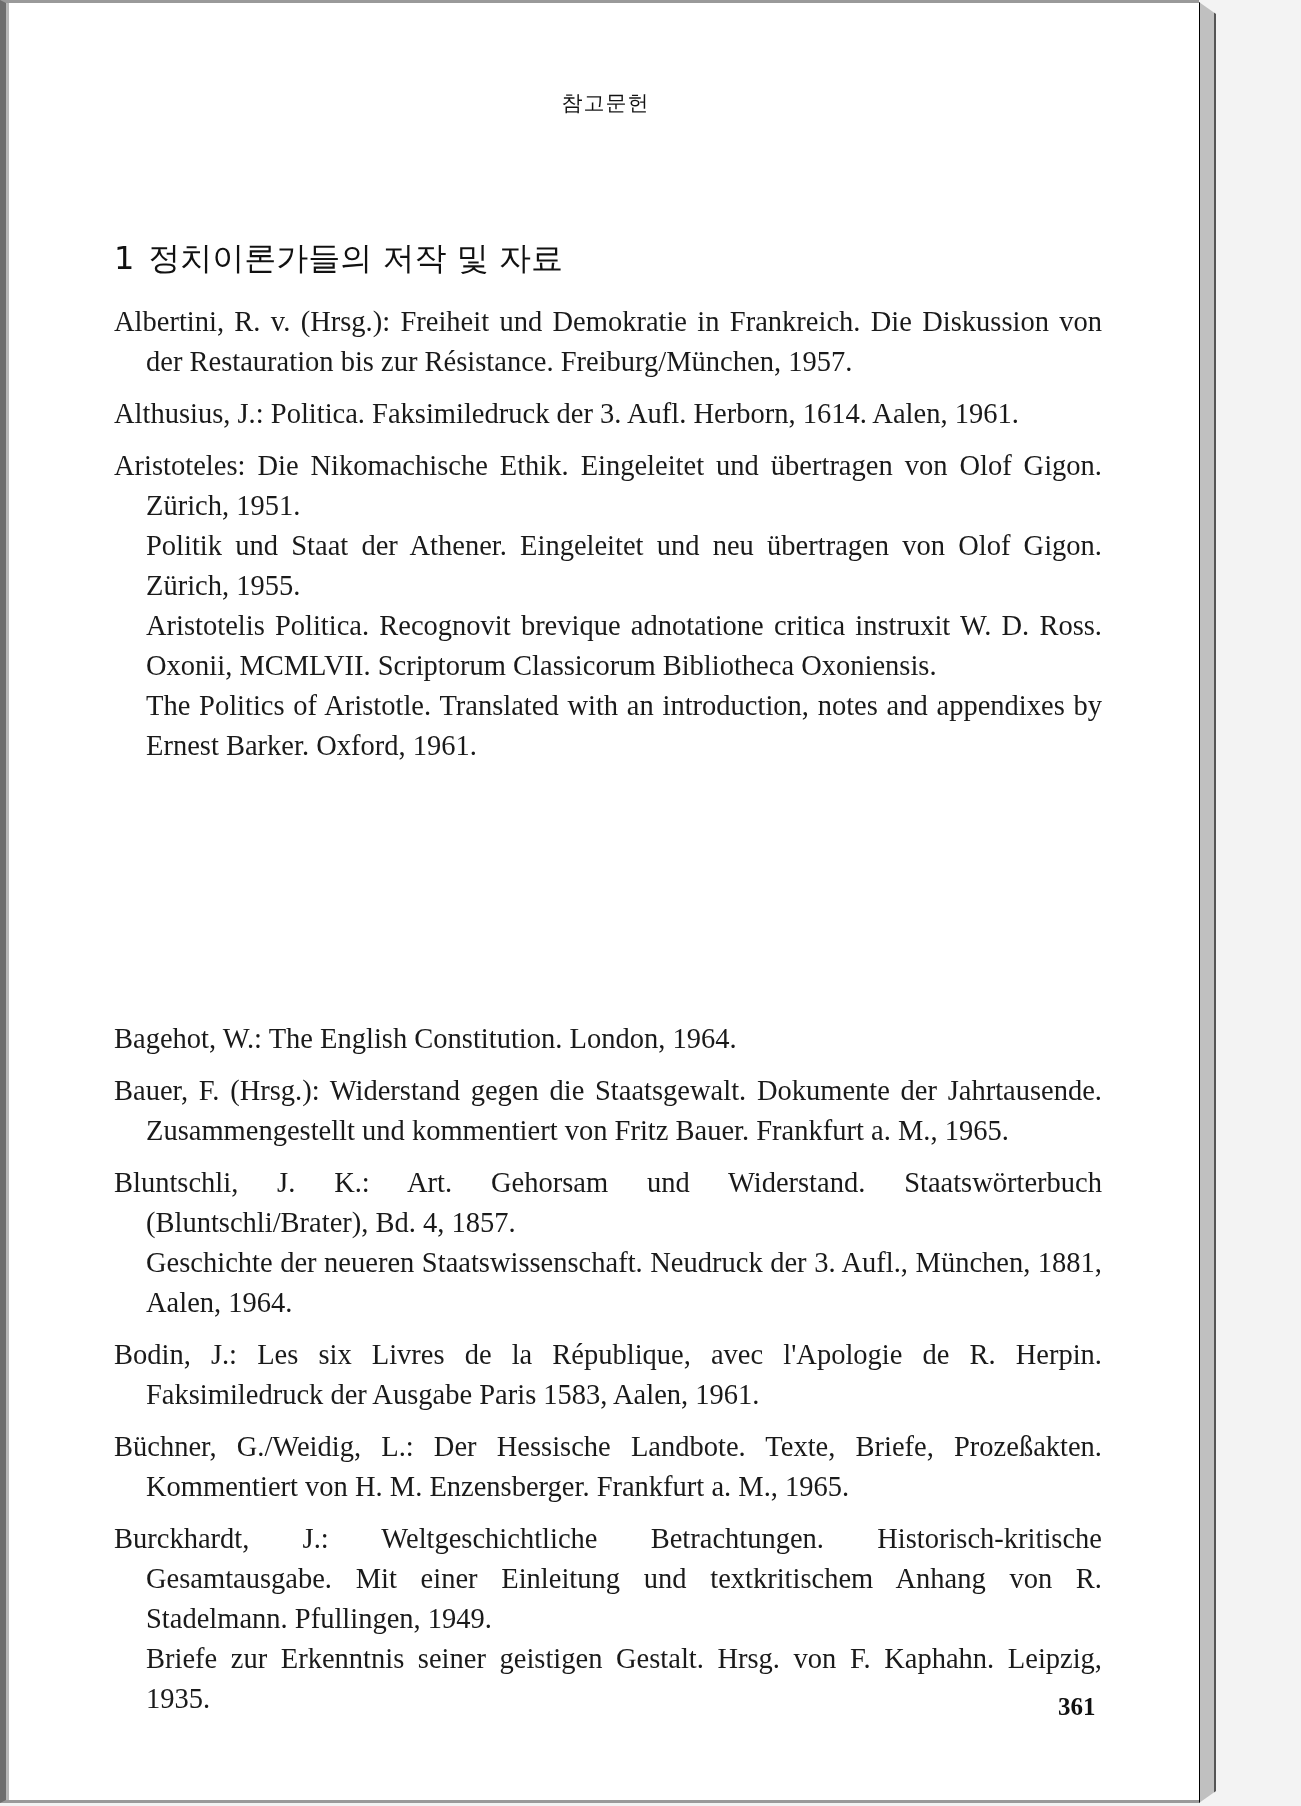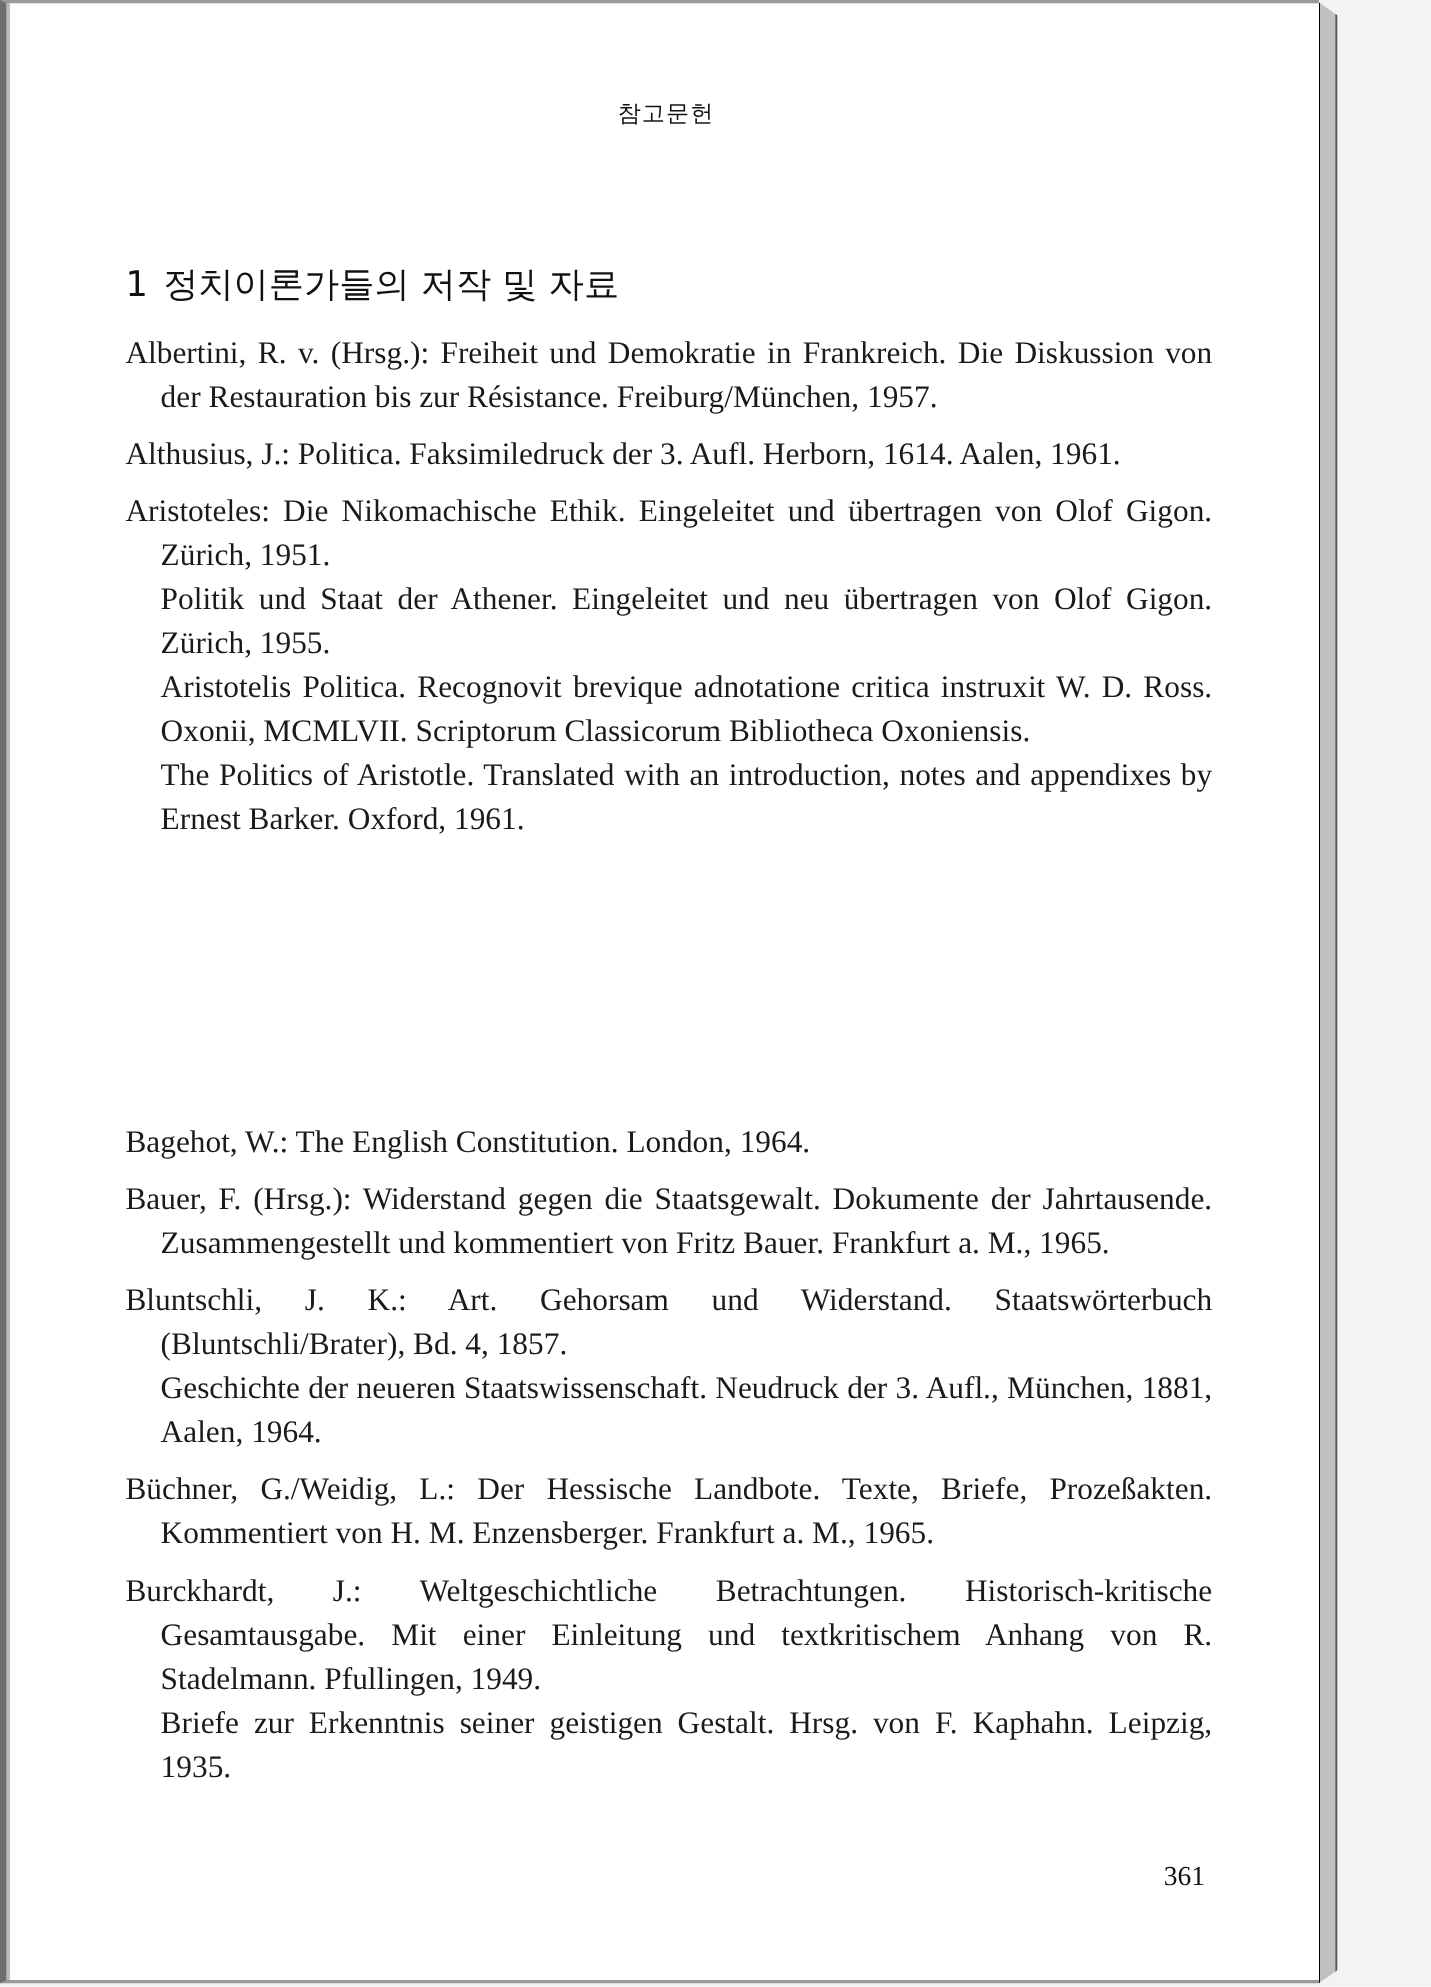--- a/index.html
+++ b/index.html
@@ -70,21 +70,21 @@
       padding-left: 32px;
       text-indent: 0;
       text-align: justify;
     }
     .block1 { top: 287px; }
     .block2 { top: 1004px; }
     .page-number {
       position: absolute;
       left: 1052px; top: 1690px;
       font-size: 25px;
-      font-weight: normal;
+      font-weight: bold;
       color: #111;
     }
   </style>
 </head>
 <body>
 
 <div class="page">
   <div class="header-title">참고문헌</div>
 
   <div class="section-heading">
@@ -98,20 +98,21 @@
     <div class="sub">Politik und Staat der Athener. Eingeleitet und neu übertragen von Olof Gigon. Zürich, 1955.</div>
     <div class="sub">Aristotelis Politica. Recognovit brevique adnotatione critica instruxit W. D. Ross. Oxonii, MCMLVII. Scriptorum Classicorum Bibliotheca Oxoniensis.</div>
     <div class="sub">The Politics of Aristotle. Translated with an introduction, notes and appendixes by Ernest Barker. Oxford, 1961.</div>
   </div>
 
   <div class="bib block2">
     <div class="entry">Bagehot, W.: The English Constitution. London, 1964.</div>
     <div class="entry">Bauer, F. (Hrsg.): Widerstand gegen die Staatsgewalt. Dokumente der Jahrtausende. Zusammengestellt und kommentiert von Fritz Bauer. Frankfurt a. M., 1965.</div>
     <div class="entry">Bluntschli, J. K.: Art. Gehorsam und Widerstand. Staatswörterbuch (Bluntschli/Brater), Bd. 4, 1857.</div>
     <div class="sub">Geschichte der neueren Staatswissenschaft. Neudruck der 3. Aufl., München, 1881, Aalen, 1964.</div>
+    <div class="entry">Bodin, J.: Les six Livres de la République, avec l'Apologie de R. Herpin. Faksimiledruck der Ausgabe Paris 1583, Aalen, 1961.</div>
     <div class="entry">Büchner, G./Weidig, L.: Der Hessische Landbote. Texte, Briefe, Prozeßakten. Kommentiert von H. M. Enzensberger. Frankfurt a. M., 1965.</div>
     <div class="entry">Burckhardt, J.: Weltgeschichtliche Betrachtungen. Historisch-kritische Gesamtausgabe. Mit einer Einleitung und textkritischem Anhang von R. Stadelmann. Pfullingen, 1949.</div>
     <div class="sub">Briefe zur Erkenntnis seiner geistigen Gestalt. Hrsg. von F. Kaphahn. Leipzig, 1935.</div>
   </div>
 
   <div class="page-number">361</div>
 </div>
 
 <div class="page-edge"></div>
 

